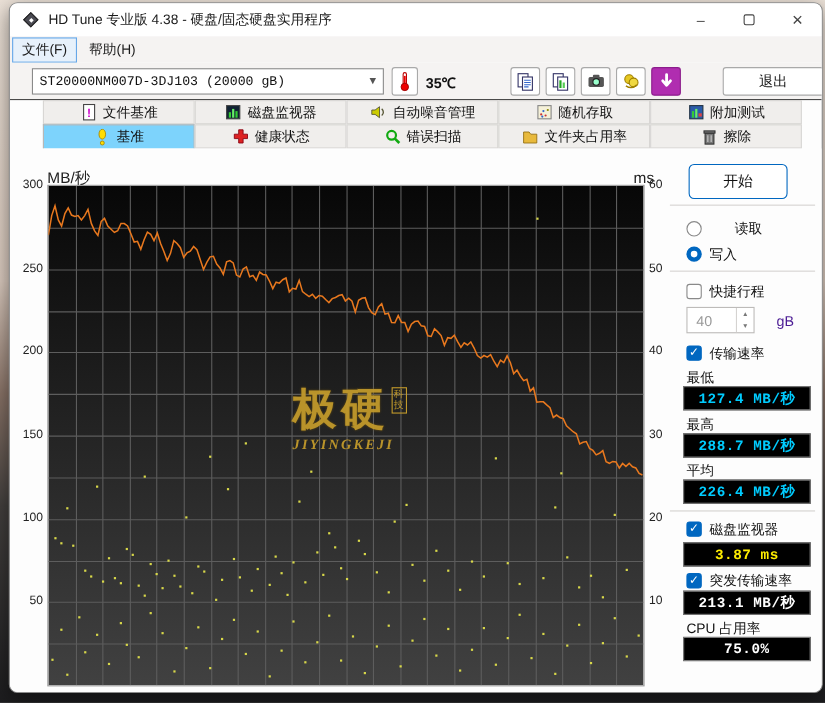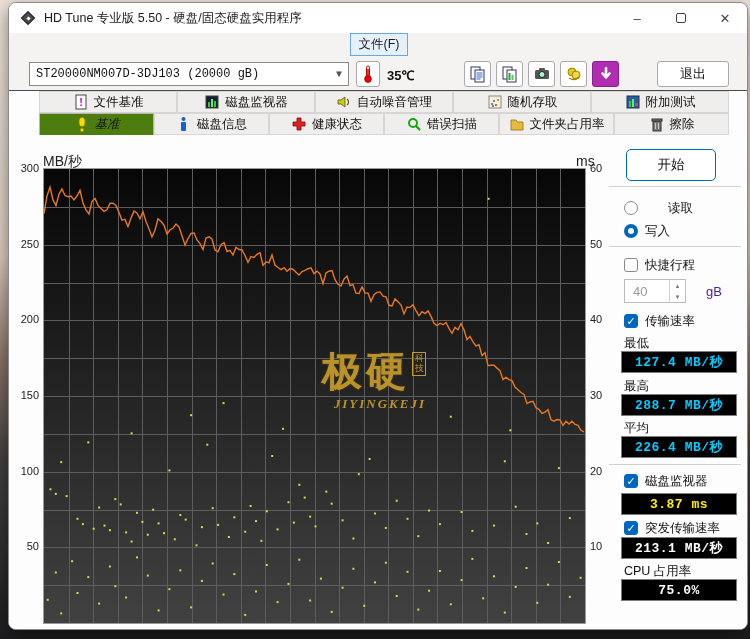--- a/index.html
+++ b/index.html
@@ -17,46 +17,46 @@
   
   .titlebar { position:absolute; left:0; top:0; right:0; height:30px; background:#ffffff; display:flex; align-items:center; }
   .app-icon { width:15px; height:15px; margin:0 8px 0 12px; position:relative; }
   .app-icon .diamond { position:absolute; left:2px; top:2px; width:10px; height:10px; background:#4a4a52; transform:rotate(45deg); border:1px solid #222; }
   .app-icon .hole { position:absolute; left:6px; top:6px; width:3px; height:3px; background:#fff; transform:rotate(45deg); }
   .title-text { font-size:12.5px; color:#1b1b1b; }
   .win-controls { margin-left:auto; display:flex; height:100%; }
   .win-btn { width:44px; height:100%; display:flex; align-items:center; justify-content:center; color:#444; font-size:13px; cursor:default; }
   .win-btn .maxbox { width:10px; height:10px; border:1.4px solid #444; border-radius:2px; }
   
-  .menubar { position:absolute; left:0; top:30px; right:0; height:24px; background:#f5f3f2; display:flex; align-items:center; font-size:12.5px; color:#1b1b1b;flex-direction:column; }
+  .menubar { position:absolute; left:0; top:30px; right:0; height:24px; background:#f5f3f2; display:flex; align-items:center; font-size:12.5px; color:#1b1b1b; }
   .menu-item { padding:2px 8px; margin-left:2px; border:1px solid transparent; }
   .menu-item.focused { background:#e7f1fb; border:1px solid #66a7e8; }
   
   .toolbar { position:absolute; left:0; top:54px; right:0; height:34px; background:#f5f3f2; border-bottom:1px solid #4a4a4a; display:flex; align-items:center; }
   .combo { position:absolute; left:20px; top:5px; width:320px; height:24px; background:#fff; border:1px solid #8a8a8a; display:flex; align-items:center; padding:0 6px; font-family:"Liberation Mono", monospace; font-size:12px; color:#111; }
   .combo .chev { margin-left:auto; color:#555; font-size:10px; }
   .temp-btn { position:absolute; left:347px; top:4px; width:24px; height:26px; background:#fff; border:1px solid #a9a9a9; border-radius:3px; display:flex; align-items:center; justify-content:center; }
   .temp-text { position:absolute; left:378px; top:9px; font-size:13px; font-weight:bold; color:#111; }
   .tool-btns { position:absolute; left:455px; top:4px; display:flex; gap:5px; }
   .tool-btn { width:27px; height:26px; background:#fff; border:1px solid #a9a9a9; border-radius:3px; display:flex; align-items:center; justify-content:center; }
   .tool-btn.purple { background:#b02db0; border-color:#8c1d8c; }
-  .exit-btn { position:absolute; left:648px; top:4px; width:72px; height:26px; background:#fff; border:1px solid #a9a9a9; border-radius:3px; font-size:13px; color:#111; display:flex; align-items:center; justify-content:center; }
+  .exit-btn { position:absolute; left:648px; top:4px; width:92px; height:26px; background:#fff; border:1px solid #a9a9a9; border-radius:3px; font-size:13px; color:#111; display:flex; align-items:center; justify-content:center; }
   
   .tabs1 { position:absolute; left:30px; top:88px; width:690px; height:22px; display:flex; }
   .tabs2 { position:absolute; left:30px; top:110px; width:690px; height:22px; display:flex; }
   .tab { flex:1; display:flex; align-items:center; justify-content:center; gap:5px; font-size:12.5px; color:#111; background:#f0eeec; border:1px solid #d8d6d4; border-bottom:1px solid #d8d6d4; }
-  .tabs2 .tab.active { background:#4d7c0f; border:1px solid #b9b7b5; border-bottom:none;font-style:italic; }
+  .tabs2 .tab.active { background:#7dd3fc; border:1px solid #b9b7b5; border-bottom:none; }
   .tab .ticon { width:16px; height:16px; flex:0 0 16px; }
   
   .content { position:absolute; left:0; top:132px; right:0; bottom:0; background:#fdfdfd; }
   .axis-label { position:absolute; font-size:14px; color:#222; }
   .tick { position:absolute; font-size:11px; color:#222; width:26px; }
   .tick.left { text-align:right; }
   .plot { position:absolute; left:34px; top:33px; width:543px; height:456px; border:1px solid #9a9a9a; }
-  .watermark { position:absolute; left:222px; top:183px; width:160px; text-align:right; pointer-events:none; }
+  .watermark { position:absolute; left:222px; top:183px; width:160px; text-align:left; pointer-events:none; }
   .wm-cn { font-size:40px; font-weight:bold; color:#c29a2b; text-shadow:0 0 2px #7a5c10; font-family:"Liberation Serif", serif; letter-spacing:4px; line-height:1; opacity:.95; }
   .wm-seal { display:inline-block; vertical-align:top; font-size:9px; color:#c29a2b; border:1px solid #c29a2b; padding:1px; margin-left:2px; line-height:1.1; width:14px; }
   .wm-en { font-size:13px; font-style:italic; font-weight:bold; color:#c29a2b; font-family:"Liberation Serif", serif; letter-spacing:2px; margin-top:4px; opacity:.95; }
   
   .panel { position:absolute; left:592px; top:0; width:146px; height:100%; font-size:12.5px; color:#111; }
   .start-btn { position:absolute; left:25px; top:14px; width:90px; height:32px; background:#fff; border:1.6px solid #0067C0; border-radius:5px; font-size:13.5px; color:#111; display:flex; align-items:center; justify-content:center; }
   .sep { position:absolute; left:8px; width:132px; height:1px; background:#d4d2d0; }
   .ctl-row { position:absolute; left:23px; display:flex; align-items:center; gap:7px; height:18px; }
   .radio { width:14px; height:14px; border-radius:50%; border:1px solid #8a8a8a; background:#fff; flex:0 0 14px; }
   .radio.sel { border:4.5px solid #0067C0; }
@@ -74,21 +74,21 @@
 </head>
 <body>
 
 <div class="window">
 
   <div class="titlebar">
     <div class="app-icon">
         <div class="diamond"></div>
         <div class="hole"></div>
       </div>
-    <div class="title-text">HD Tune 专业版 5.50 - 硬盘/固态硬盘实用程序</div>
+    <div class="title-text">HD Tune 专业版 4.38 - 硬盘/固态硬盘实用程序</div>
     <div class="win-controls">
       <div class="win-btn">–</div>
       <div class="win-btn">
           <span class="maxbox"></span>
         </div>
       <div class="win-btn">✕</div>
     </div>
   </div>
 
   <div class="menubar">
@@ -193,27 +193,20 @@
         <span>附加测试</span>
       </div>
     </div>
   <div class="tabs2" id="tabs-row2">
       <div class="tab active">
         <svg viewBox="0 0 16 16" class="ticon">
           <ellipse cx="8" cy="5" rx="3" ry="4.5" fill="#fd0" stroke="#a80" stroke-width="0.8"></ellipse>
           <circle cx="8" cy="13" r="1.8" fill="#fd0" stroke="#a80" stroke-width="0.8"></circle>
         </svg>
         <span>基准</span>
-      </div>
-      <div class="tab">
-        <svg viewBox="0 0 16 16" class="ticon">
-          <rect x="5" y="6" width="5" height="9" fill="#16c" rx="1"></rect>
-          <circle cx="7.5" cy="3" r="2" fill="#16c"></circle>
-        </svg>
-        <span>磁盘信息</span>
       </div>
       <div class="tab">
         <svg viewBox="0 0 16 16" class="ticon">
           <path d="M6 2h4v4h4v4h-4v4H6v-4H2V6h4z" fill="#d22" stroke="#801" stroke-width="0.8"></path>
         </svg>
         <span>健康状态</span>
       </div>
       <div class="tab">
         <svg viewBox="0 0 16 16" class="ticon">
           <circle cx="7" cy="7" r="4" fill="none" stroke="#1a1" stroke-width="2"></circle>

